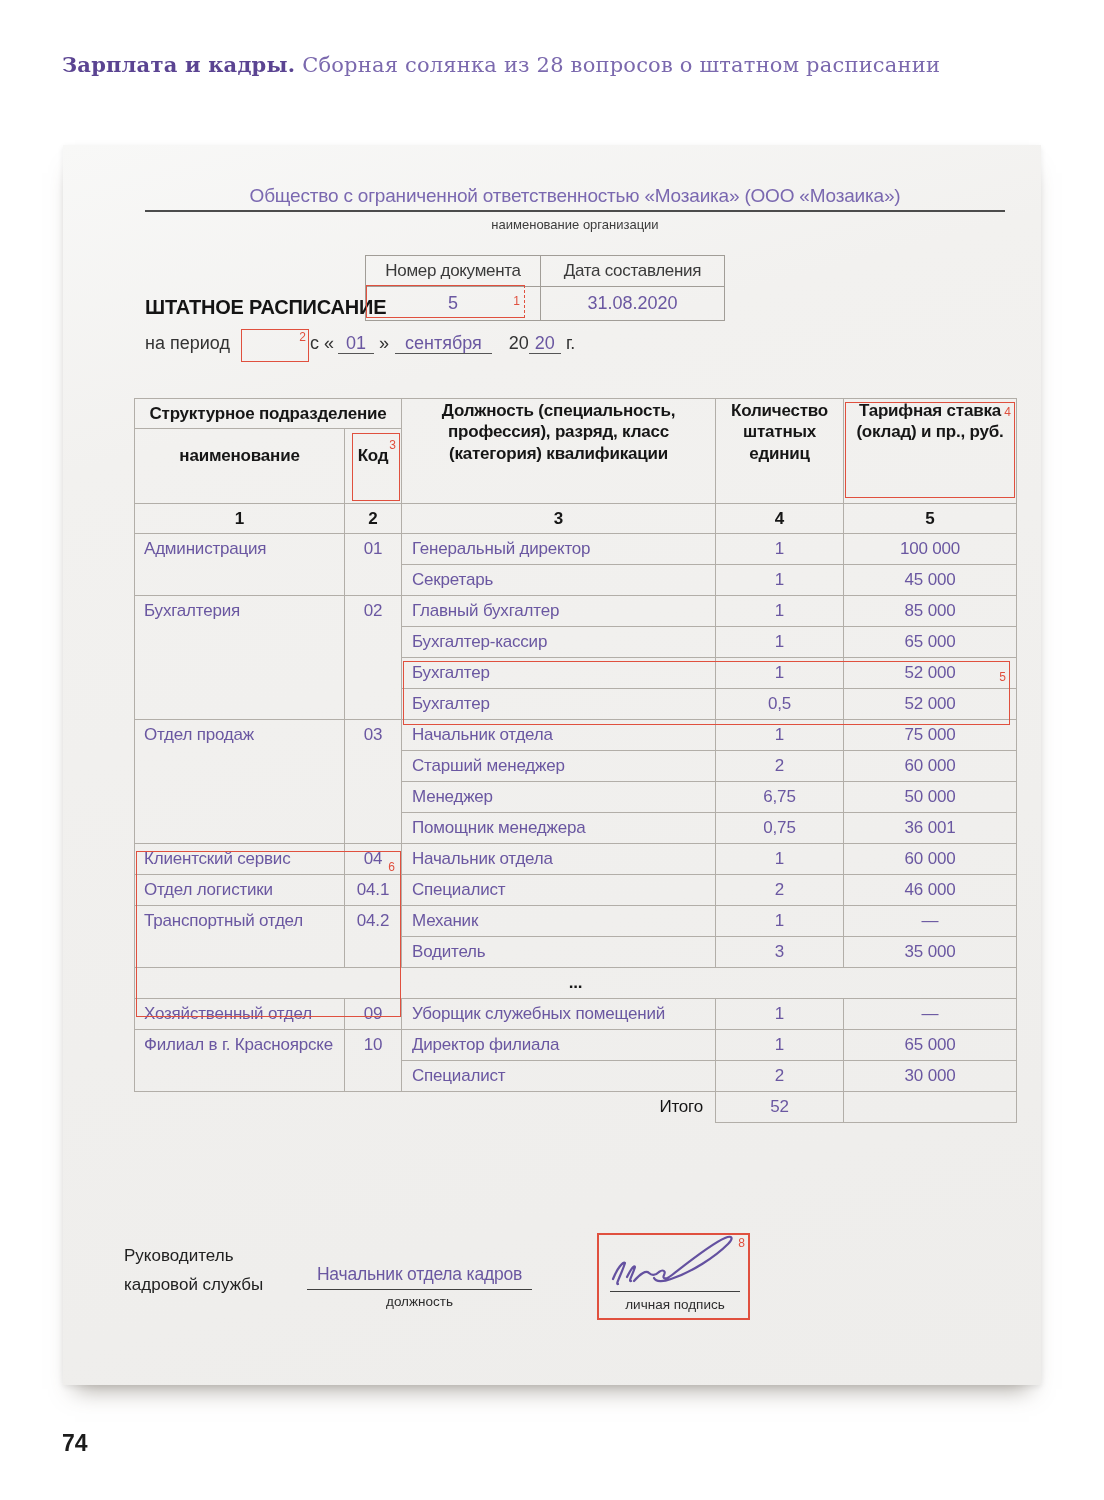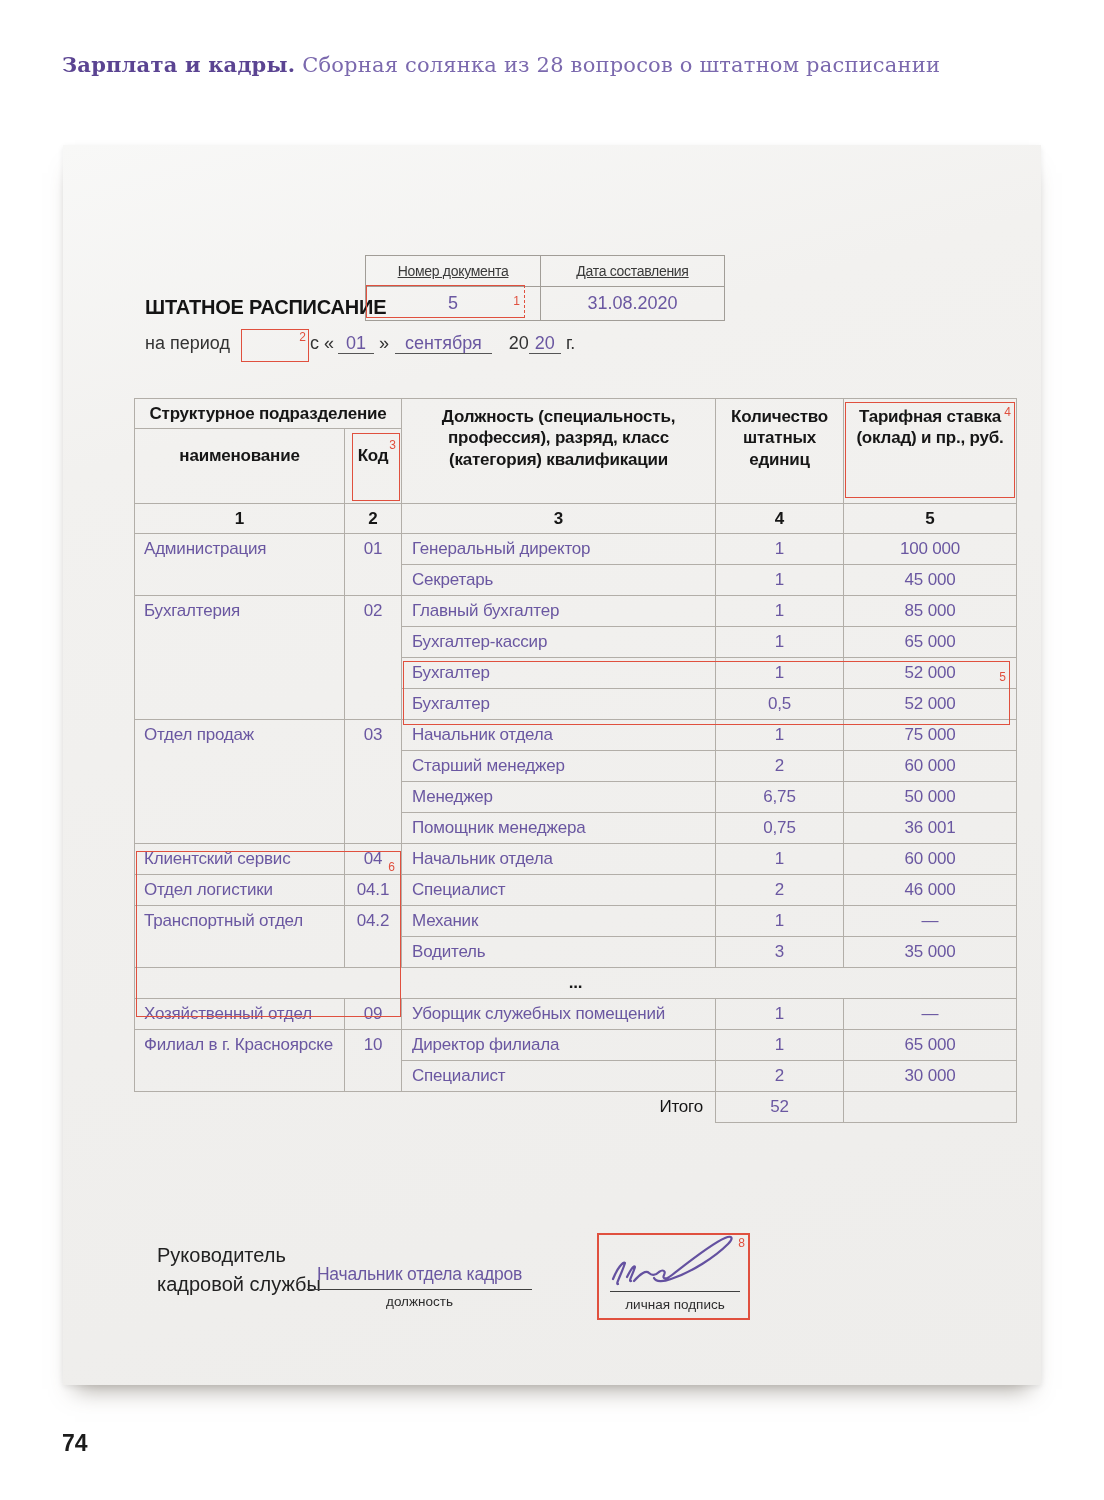--- a/index.html
+++ b/index.html
@@ -27,22 +27,22 @@
   .org-name{
     display:block;font-size:19px;color:#7a68b0;padding-bottom:3px;
     border-bottom:2px solid #4c4c4c;letter-spacing:-0.2px;
   }
   .org-caption{display:block;font-size:13px;color:#3c3c3c;padding-top:5px;}
 
   
   .doc-info{position:absolute;left:302px;top:110px;border-collapse:collapse;table-layout:fixed;}
   .doc-info th,.doc-info td{border:1px solid #a19d97;}
   .doc-info th{
-    width:158px;height:30px;font-weight:normal;font-size:14px;color:#3a3a3a;
-    padding:0 8px;letter-spacing:-0.3px;text-decoration:underline;
+    width:158px;height:30px;font-weight:normal;font-size:17px;color:#3a3a3a;
+    padding:0 8px;letter-spacing:-0.3px;
   }
   .doc-info th+th{width:167px;}
   .doc-info td{height:31px;text-align:center;font-size:18px;color:#6a57a1;}
 
   .doc-title{
     position:absolute;left:82px;top:151px;font-size:20px;font-weight:bold;
     color:#141414;letter-spacing:-0.2px;
   }
   .period-line{position:absolute;left:82px;top:185px;font-size:18px;color:#333;white-space:nowrap;}
   .period-line .blank{display:inline-block;width:56px;height:19px;margin-left:12px;vertical-align:baseline;}
@@ -58,36 +58,36 @@
     border-collapse:collapse;table-layout:fixed;
   }
   .staff-table th,.staff-table td{
     border:1px solid #b2aea8;padding:0;font-size:17px;letter-spacing:-0.2px;
   }
   .staff-table thead th{font-weight:bold;color:#161616;line-height:1.25;}
   .hA{height:30px;}
   .hB{height:75px;}
   .hN{height:30px;}
   .hB th{vertical-align:top;padding-top:16px;}
-  th.span-h{vertical-align:top;padding-top:7px;}
+  th.span-h{vertical-align:top;padding-top:1px;}
   .colnum{font-weight:bold;color:#161616;text-align:center;}
   .staff-table tbody tr{height:31px;}
   tr.h77{height:77px;}
   tr.h51{height:51px;}
   tr.hEll{height:30px;}
   td.dept{vertical-align:top;padding:5px 4px 0 9px;text-align:left;color:#6a57a1;}
   td.code{vertical-align:top;padding-top:5px;text-align:center;color:#6a57a1;}
   td.pos{text-align:left;padding-left:10px;color:#6a57a1;}
   td.qty,td.rate{text-align:center;color:#6a57a1;}
   tr.vtop td.pos,tr.vtop td.qty,tr.vtop td.rate{vertical-align:top;padding-top:5px;}
   td.ellipsis{font-weight:bold;color:#161616;text-align:center;}
   td.total-label{border:none;background:transparent;text-align:right;color:#161616;padding-right:12px;}
 
   
-  .sign-role{position:absolute;left:94px;top:1096px;font-size:20px;color:#222;line-height:29px;}
+  .sign-role{position:absolute;left:61px;top:1096px;font-size:17px;color:#222;line-height:29px;}
   .field{position:absolute;text-align:center;top:1119px;}
   .field .value{
     display:block;font-size:17.5px;color:#6a57a1;padding-bottom:4px;
     border-bottom:1.5px solid #3f3f3f;letter-spacing:-0.2px;
   }
   .field .caption{display:block;font-size:13.5px;color:#2d2d2d;padding-top:4px;}
   .field-position{left:244px;width:225px;}
   .field-name{left:749px;width:183px;}
   .sig-svg{position:absolute;left:544px;top:1086px;}
   .sig-line{position:absolute;left:547px;top:1146px;width:130px;border-top:1.5px solid #3f3f3f;}
@@ -118,20 +118,24 @@
 </style>
 </head>
 <body>
 
 <div class="magazine-header">
   <span class="mh-bold">Зарплата и кадры.</span><span class="mh-rest"> Сборная солянка из 28 вопросов о штатном расписании</span>
 </div>
 
 <div class="card">
 
+  <div class="org-block">
+    <span class="org-name">Общество с ограниченной ответственностью «Мозаика» (ООО «Мозаика»)</span>
+    <span class="org-caption">наименование организации</span>
+  </div>
 
   <table class="doc-info">
     <tbody>
         <tr>
       <th>Номер документа</th>
       <th>Дата составления</th>
     </tr>
     <tr>
       <td>5</td>
       <td>31.08.2020</td>

